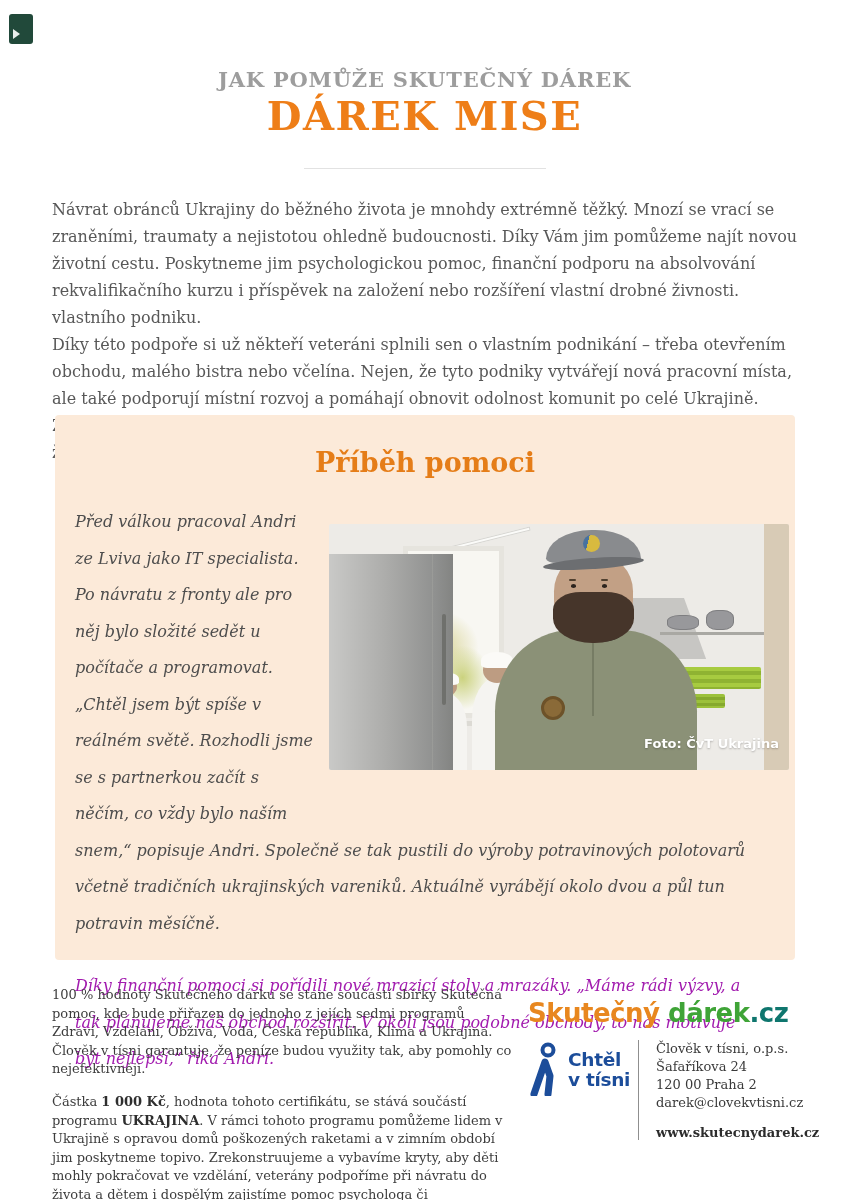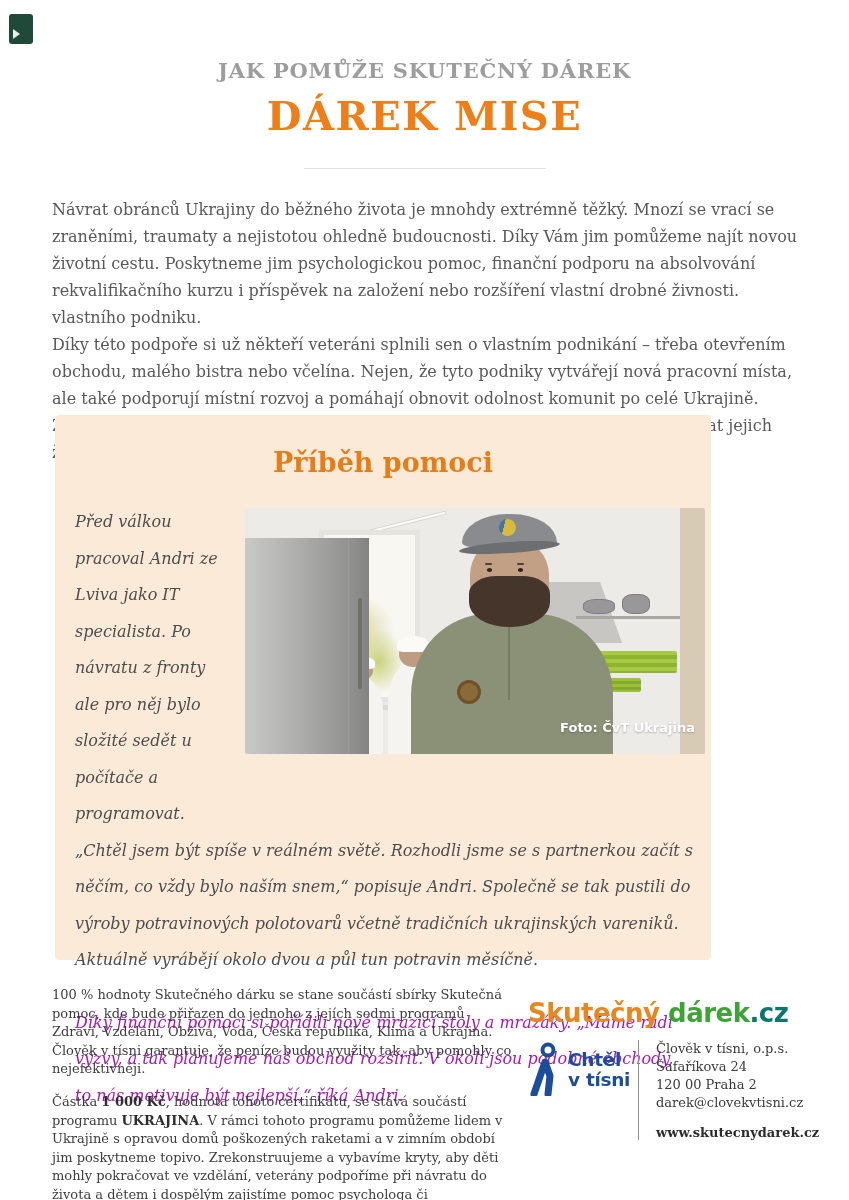--- a/index.html
+++ b/index.html
@@ -10,39 +10,39 @@
     font-family:"DejaVu Serif", serif; color:#575757;
   }
 
   
   .corner-mark{ position:absolute; left:9px; top:14px; width:24px; height:30px;
     background:#21493a; border-radius:3px; }
   .corner-mark .glyph{ position:absolute; left:4px; bottom:5px; width:0; height:0;
     border-left:7px solid #ffffff; border-top:5px solid transparent; border-bottom:5px solid transparent; opacity:.9;}
 
   
-  .hdr-sub{ position:absolute; top:58px; left:0; width:100%; text-align:center;
+  .hdr-sub{ position:absolute; top:67px; left:0; width:100%; text-align:center;
     font-size:21px; font-weight:bold; letter-spacing:.8px; color:#9d9d9d; }
   .hdr-title{ position:absolute; top:92px; left:0; width:100%; text-align:center;
     font-size:40px; font-weight:bold; letter-spacing:1.5px; color:#ee7e18; }
   .hdr-rule{ position:absolute; top:168px; left:50%; transform:translateX(-50%);
     width:242px; height:1px; background:#ababab; border-bottom:1px solid #e2e2e2; }
 
   
   .intro{ position:absolute; left:52px; top:196px; width:760px;
     font-size:16px; line-height:27px; color:#585858; }
 
   
-  .story-box{ position:absolute; left:55px; top:415px; width:656px; height:545px;
+  .story-box{ position:absolute; left:55px; top:415px; width:740px; height:545px;
     background:#fcead9; border-radius:4px; padding:32px 6px 0 20px; }
   .story-title{ text-align:center; font-size:27px; font-weight:bold; color:#e57d18;
     margin-bottom:26px; padding-right:14px;}
   .story-flow{ font-style:italic; font-size:16px; line-height:36.5px; color:#4d4d4d; }
   .story-flow .lead::first-letter{ margin-left:4px; }
-  .photo{ position:relative; float:right; width:460px; height:246px; margin:4px 0 48px 12px;
+  .photo{ position:relative; float:right; width:460px; height:246px; margin:20px 0 48px 12px;
     background:#edebe7; overflow:hidden; border-radius:2px; }
   .quote{ font-style:italic; font-size:16px; line-height:36.5px; color:#a21caf;
     margin-top:26px; padding-right:24px; }
 
   
   .ph-lamp{ position:absolute; left:18%; top:7%; width:26%; height:4px; background:#fbfbf9;
     border:1px solid #d6d5d1; transform:rotate(-14deg); }
   .ph-window{ position:absolute; left:16%; top:9%; width:22%; height:70%;
     background:#f8f7f2; border:5px solid #e6e4de; }
   .ph-window .leaf1{ position:absolute; left:8%; bottom:18%; width:70%; height:45%;

